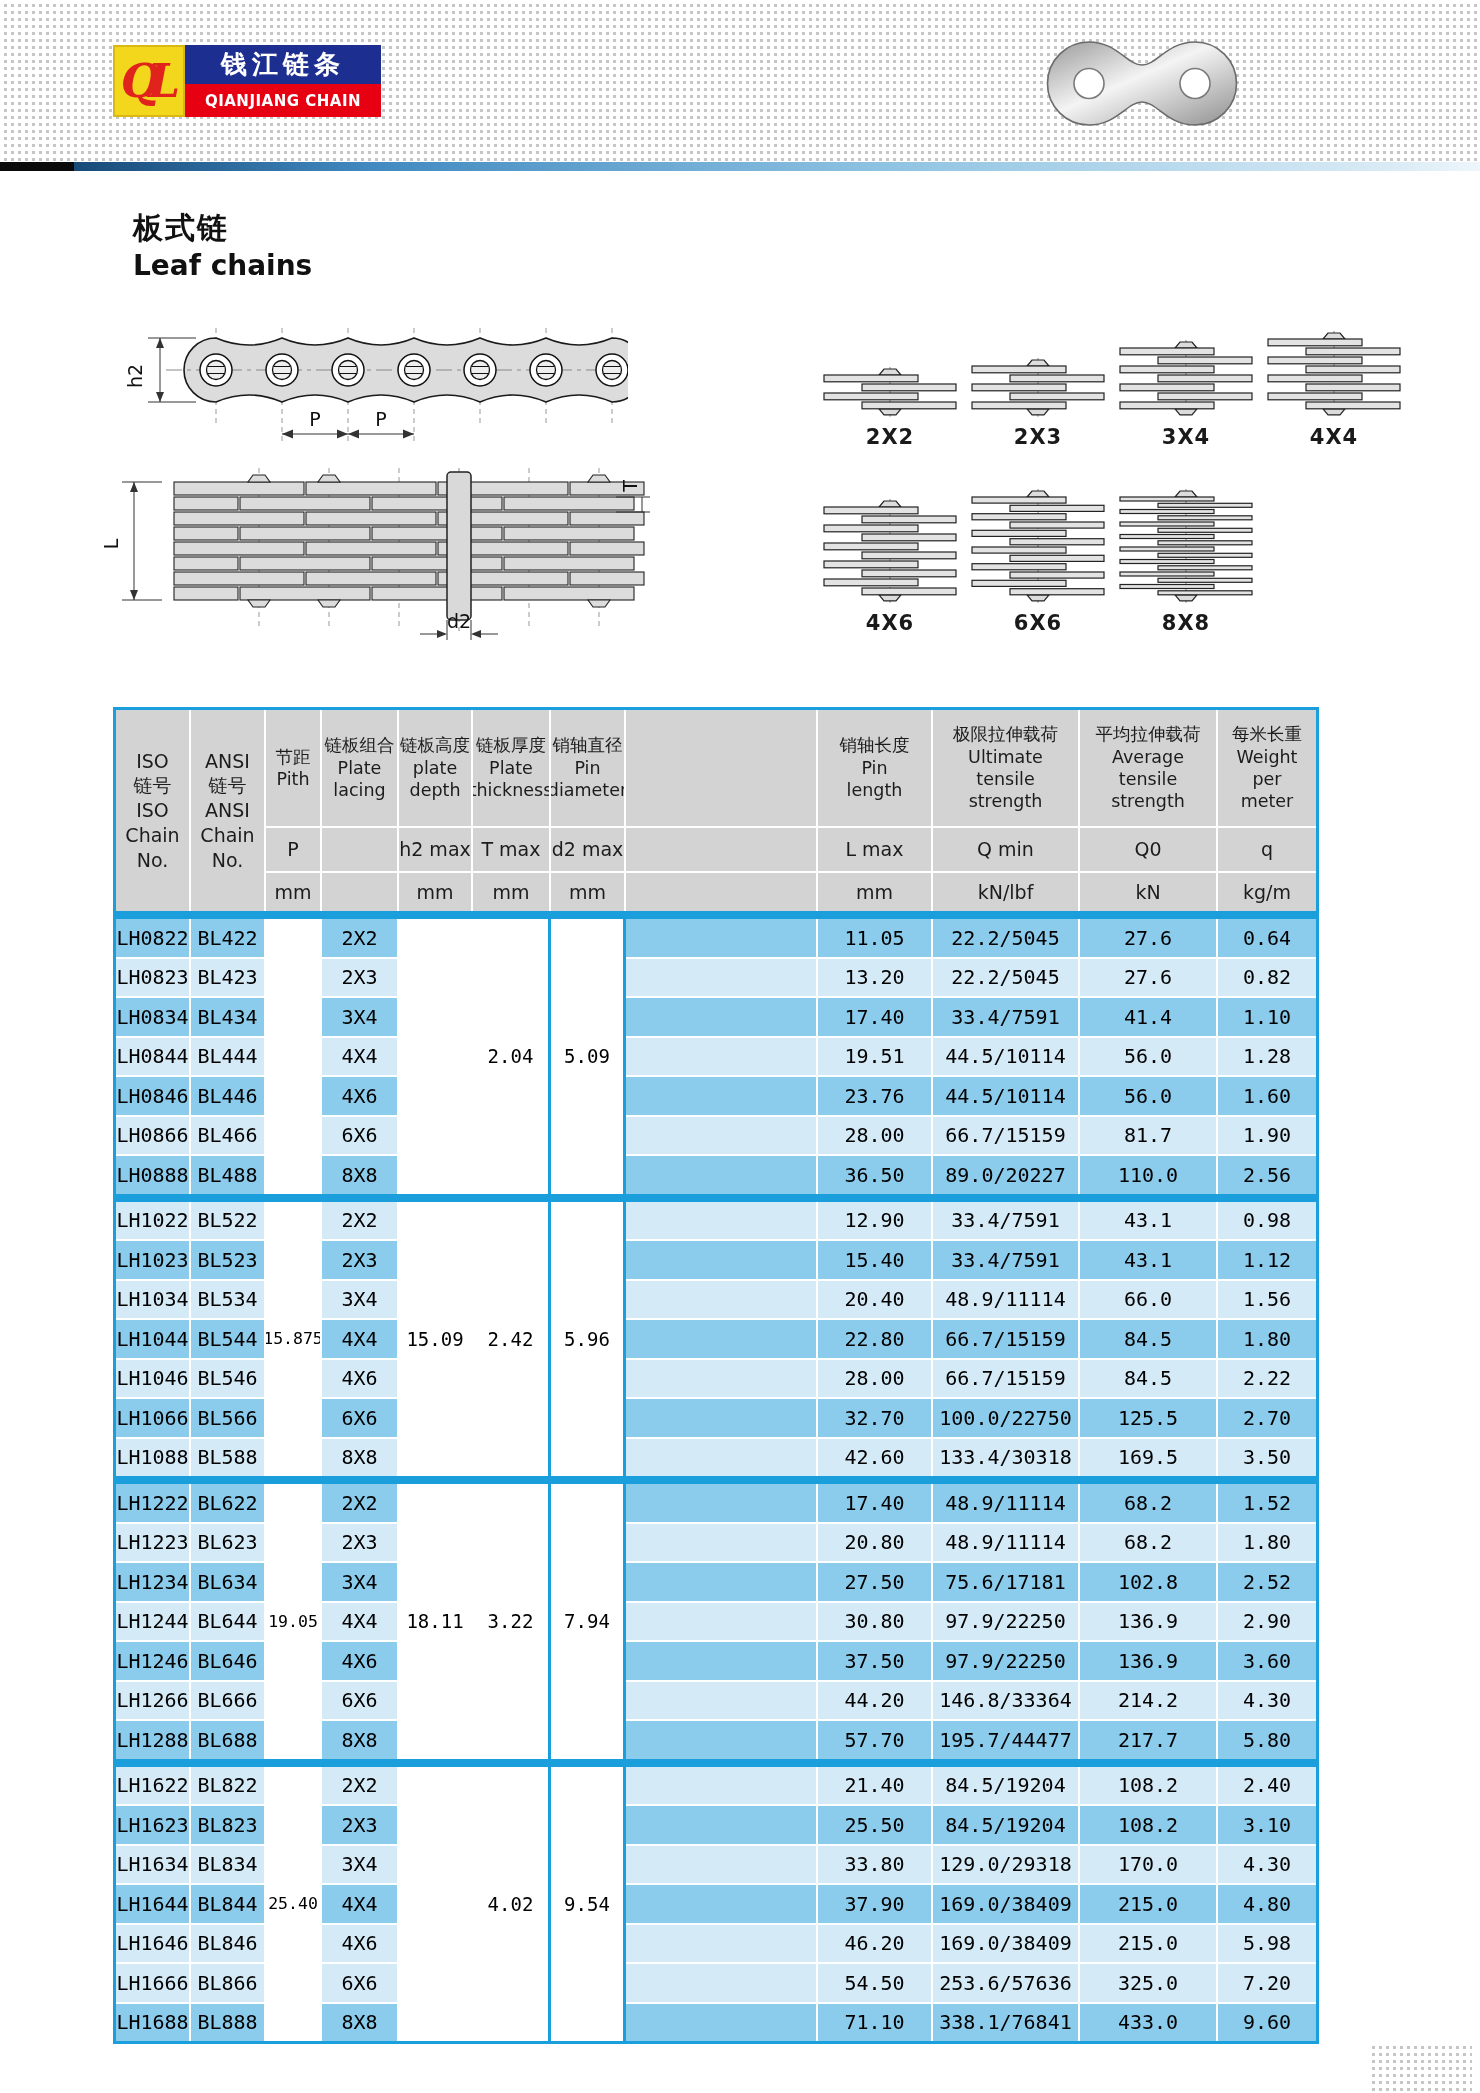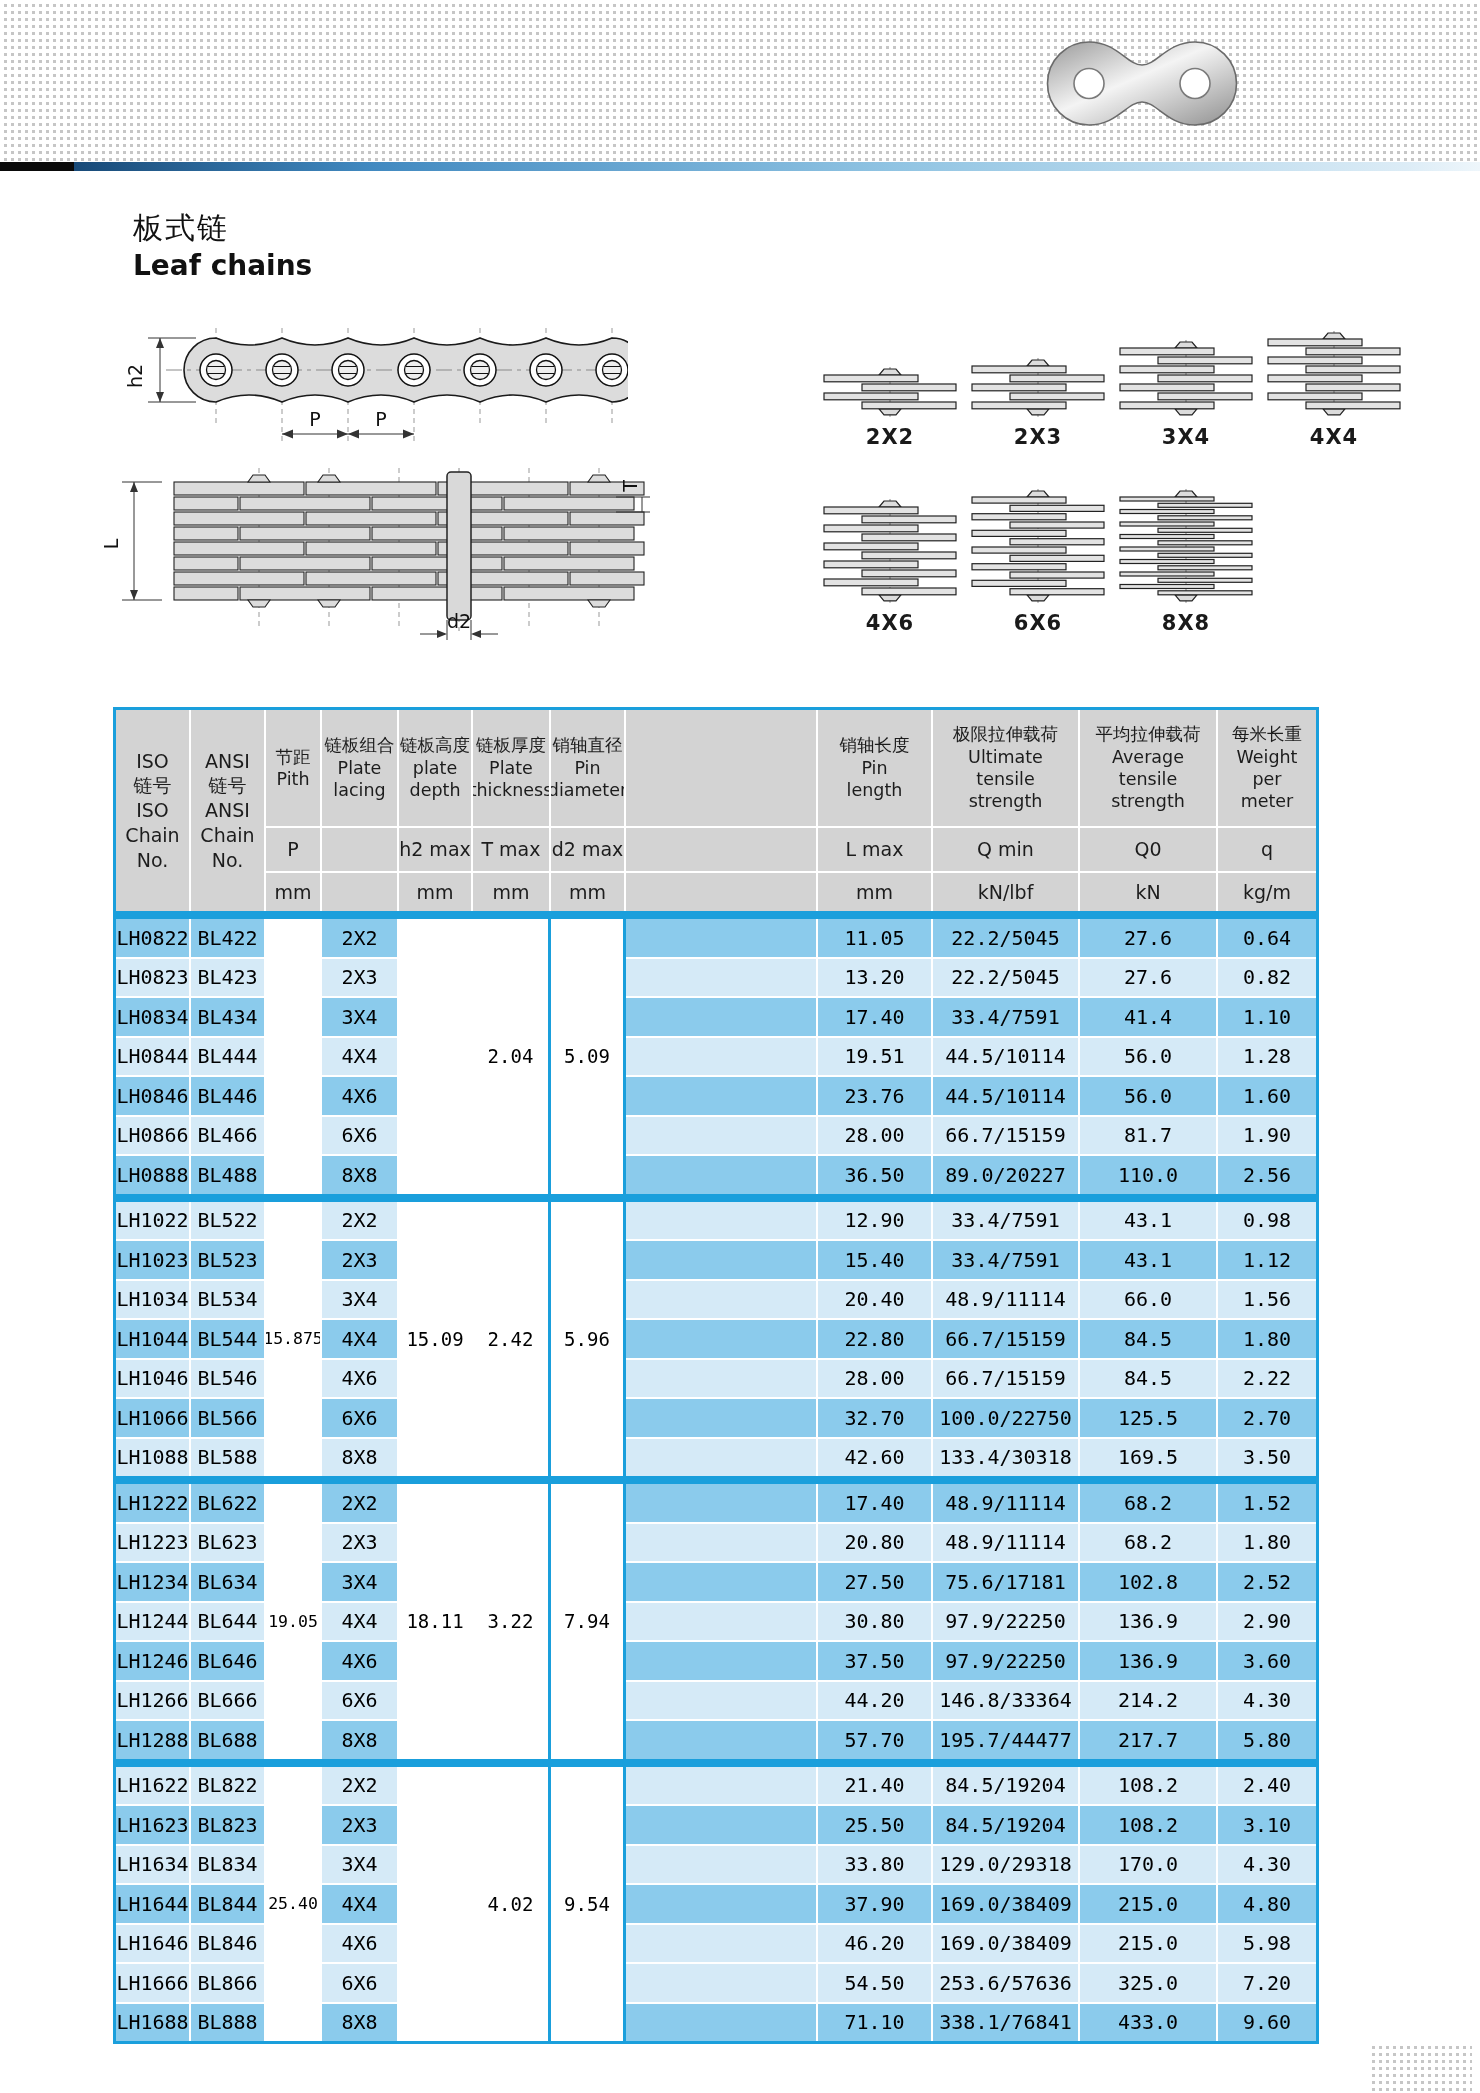--- a/index.html
+++ b/index.html
@@ -23,21 +23,21 @@
   .logo-cn{flex:1.2;background:#1c2f90;color:#fff;font-weight:bold;font-size:26px;letter-spacing:5px;display:flex;align-items:center;justify-content:center;}
   .logo-en{flex:1;background:#e60012;color:#fff;font-weight:bold;font-size:15px;letter-spacing:.5px;display:flex;align-items:center;justify-content:center;}
   .plate-illust{position:absolute;left:1042px;top:36px;}
 
   
   .sep-bar{position:absolute;left:0;top:162px;width:1480px;height:9px;background:linear-gradient(to right,#0e3a66,#4189c0 25%,#8fc3e2 60%,#dcecf6 95%,#eef6fb);}
   .sep-black{position:absolute;left:0;top:0;width:74px;height:9px;background:#0a0a0a;}
 
   
   .title{position:absolute;left:133px;top:208px;color:var(--ink);line-height:1.32;}
-  .title .cn{font-size:30px;font-weight:normal;letter-spacing:2px;}
+  .title .cn{font-size:30px;font-weight:bold;letter-spacing:2px;}
   .title .en{font-size:28px;font-weight:bold;}
 
   
   .side-view{position:absolute;left:108px;top:326px;}
   .plan-view{position:absolute;left:104px;top:468px;}
   .dim-text{font-size:19px;fill:#111;font-family:"DejaVu Sans","Liberation Sans",sans-serif;}
 
   .lace-row{position:absolute;display:flex;}
   .lace-row-1{left:816px;top:330px;width:592px;}
   .lace-row-2{left:816px;top:488px;width:444px;}
@@ -66,20 +66,29 @@
 
   
   .corner-dots{position:absolute;left:1368px;top:2042px;width:104px;height:50px;}
 </style>
 </head>
 <body>
 
 <div class="page">
 
   <div class="band dots">
+    <div class="logo">
+      <div class="logo-mark">
+        <span>QL</span>
+      </div>
+      <div class="logo-text">
+        <div class="logo-cn">钱江链条</div>
+        <div class="logo-en">QIANJIANG CHAIN</div>
+      </div>
+    </div>
     <svg class="plate-illust" width="200" height="95" viewBox="0 0 200 95">
       <defs>
         <linearGradient id="pg" x1="0" y1="0" x2="1" y2="1">
           <stop offset="0" stop-color="#9a9a9a"></stop>
             <stop offset="0.45" stop-color="#f4f4f4"></stop>
             <stop offset="1" stop-color="#8f8f8f"></stop>
         </linearGradient>
       </defs>
       <path d="M47,6 C75,6 85,29 100,29 C115,29 125,6 153,6 A41,41 0 1 1 153,89 C125,89 115,66 100,66 C85,66 75,89 47,89 A41,41 0 1 1 47,6 Z" fill="url(#pg)" stroke="#6b6b6b" stroke-width="1.6"></path>
       <circle cx="47" cy="47.5" r="15" fill="#ffffff" stroke="#7a7a7a" stroke-width="1.6"></circle>

